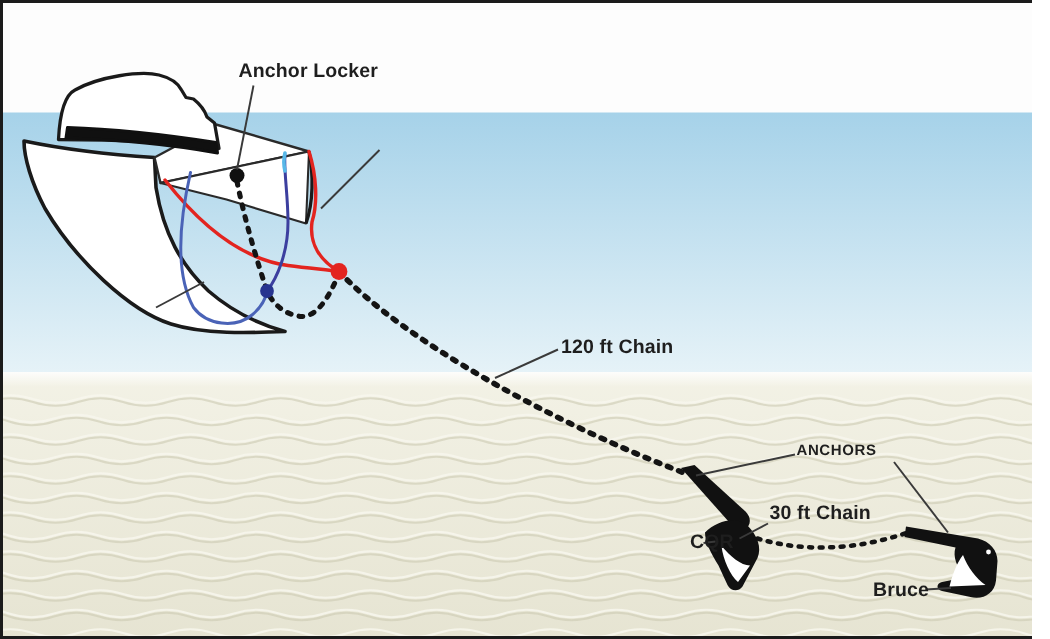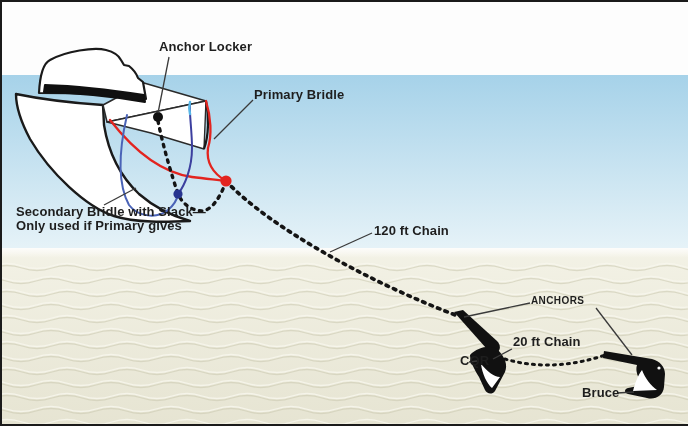--- a/index.html
+++ b/index.html
@@ -132,24 +132,19 @@
       <path d="M596,308 L632,355"></path>
       <path d="M512,349 L493,359"></path>
       <path d="M469,362 L477,361"></path>
       <path d="M617,393 L634,392"></path>
     </g>
 
     <rect x="1" y="1" width="698" height="424" fill="none" stroke="#1b1b1b" stroke-width="2"></rect>
   </svg>
 
   <div class="lbl" style="left:159px;top:40px;">Anchor Locker</div>
-  <div class="lbl" style="left:254px;top:88px;">Primary Bridle</div>
-  <div class="lbl" style="left:16px;top:205px;">
-    <div>Secondary Bridle with Slack—</div>
-    <div>Only used if Primary gives</div>
-  </div>
   <div class="lbl" style="left:374px;top:224px;text-align:right;">120 ft Chain</div>
   <div class="lbl small-caps" style="left:531px;top:294px;">ANCHORS</div>
-  <div class="lbl" style="left:513px;top:335px;">20 ft Chain</div>
+  <div class="lbl" style="left:513px;top:335px;">30 ft Chain</div>
   <div class="lbl" style="left:460px;top:354px;">CQR</div>
   <div class="lbl" style="left:582px;top:386px;">Bruce</div>
 
 </div>
 
 </body></html>

